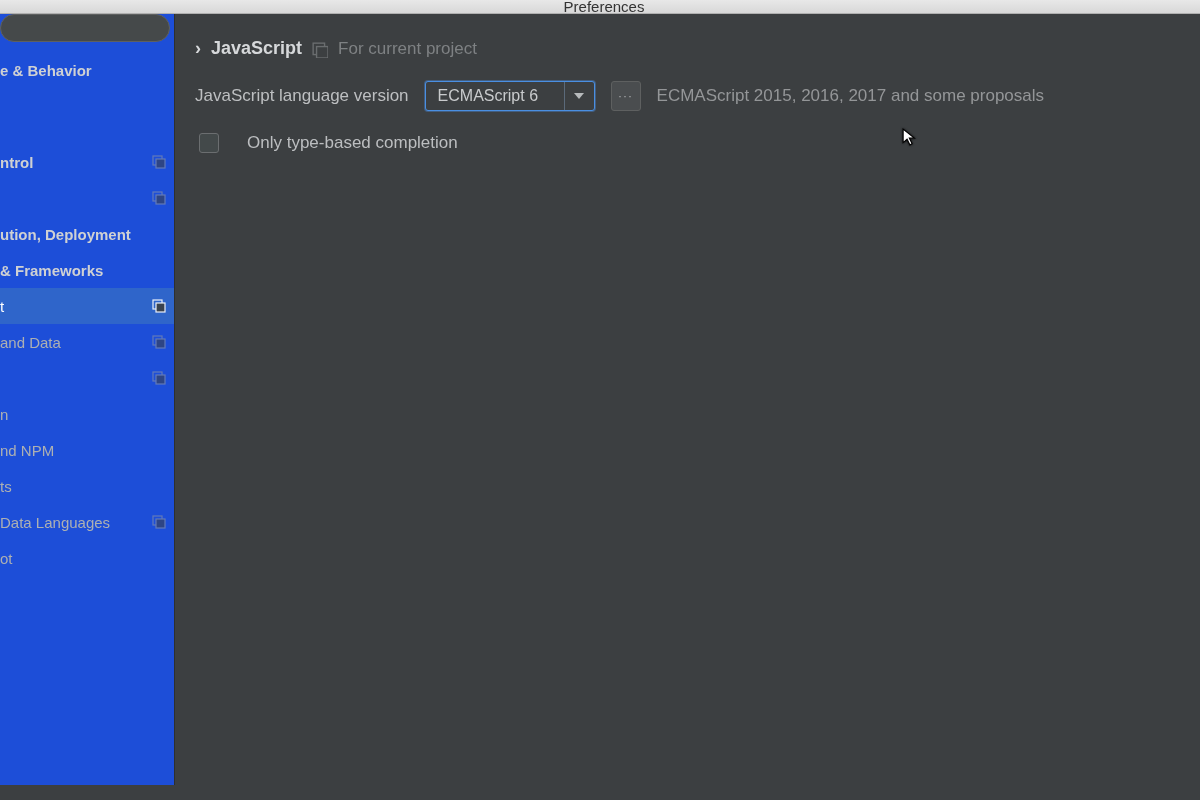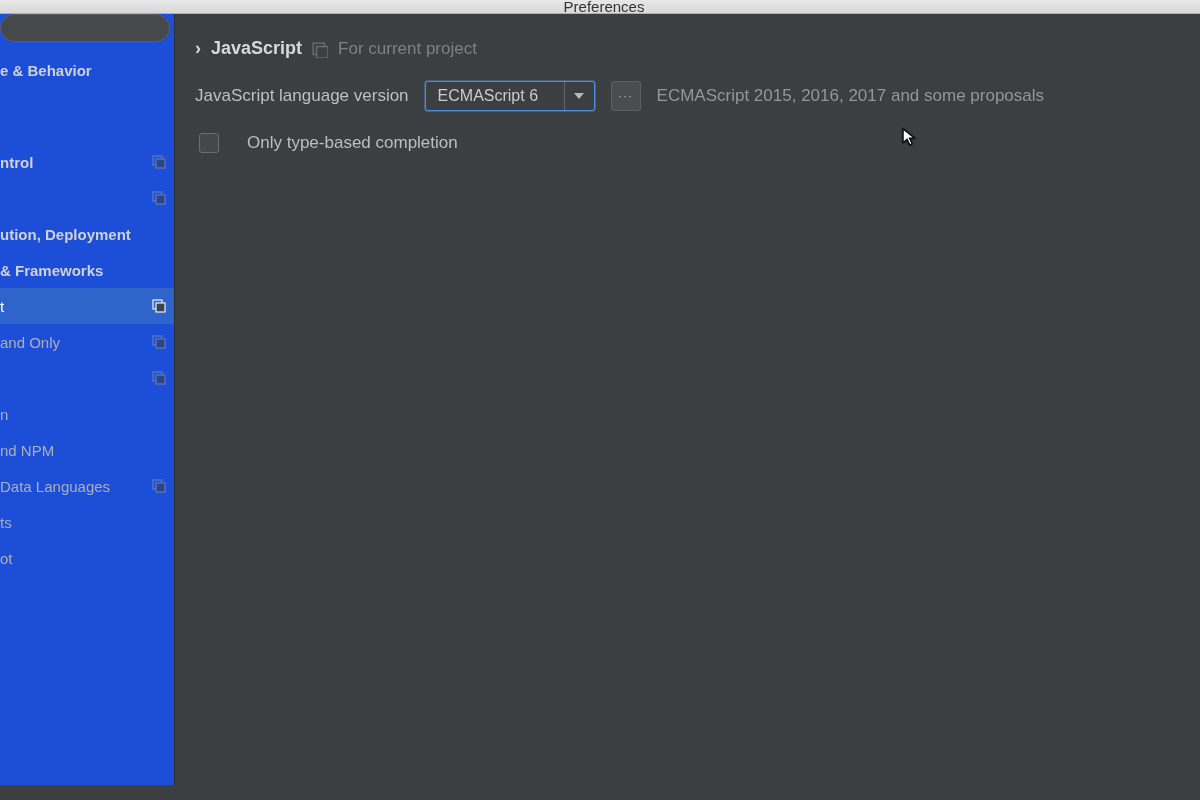--- a/index.html
+++ b/index.html
@@ -99,21 +99,21 @@
         <div class="tree-item selected">
           <span class="label">t</span>
           <span class="proj-icon" style="color: rgb(255, 255, 255);">
             <svg viewBox="0 0 14 14">
               <rect x="1" y="1" width="9" height="9" fill="none" stroke="currentColor" stroke-width="1.2"></rect>
               <rect x="4" y="4" width="9" height="9" fill="#3c3f41" stroke="currentColor" stroke-width="1.2"></rect>
             </svg>
           </span>
         </div>
         <div class="tree-item">
-          <span class="label"> and Only</span>
+          <span class="label"> and Data</span>
           <span class="proj-icon" style="color: rgb(154, 157, 159);">
             <svg viewBox="0 0 14 14">
               <rect x="1" y="1" width="9" height="9" fill="none" stroke="currentColor" stroke-width="1.2"></rect>
               <rect x="4" y="4" width="9" height="9" fill="#3c3f41" stroke="currentColor" stroke-width="1.2"></rect>
             </svg>
           </span>
         </div>
         <div class="tree-item">
           <span class="label"></span>
           <span class="proj-icon" style="color: rgb(154, 157, 159);">
@@ -123,30 +123,30 @@
             </svg>
           </span>
         </div>
         <div class="tree-item">
           <span class="label">n</span>
         </div>
         <div class="tree-item">
           <span class="label">nd NPM</span>
         </div>
         <div class="tree-item">
+          <span class="label">ts</span>
+        </div>
+        <div class="tree-item">
           <span class="label"> Data Languages</span>
           <span class="proj-icon" style="color: rgb(154, 157, 159);">
             <svg viewBox="0 0 14 14">
               <rect x="1" y="1" width="9" height="9" fill="none" stroke="currentColor" stroke-width="1.2"></rect>
               <rect x="4" y="4" width="9" height="9" fill="#3c3f41" stroke="currentColor" stroke-width="1.2"></rect>
             </svg>
           </span>
-        </div>
-        <div class="tree-item">
-          <span class="label">ts</span>
         </div>
         <div class="tree-item">
           <span class="label">ot</span>
         </div>
         <div class="spacer"></div>
       </div>
   </div>
 
   <div class="content">
 

